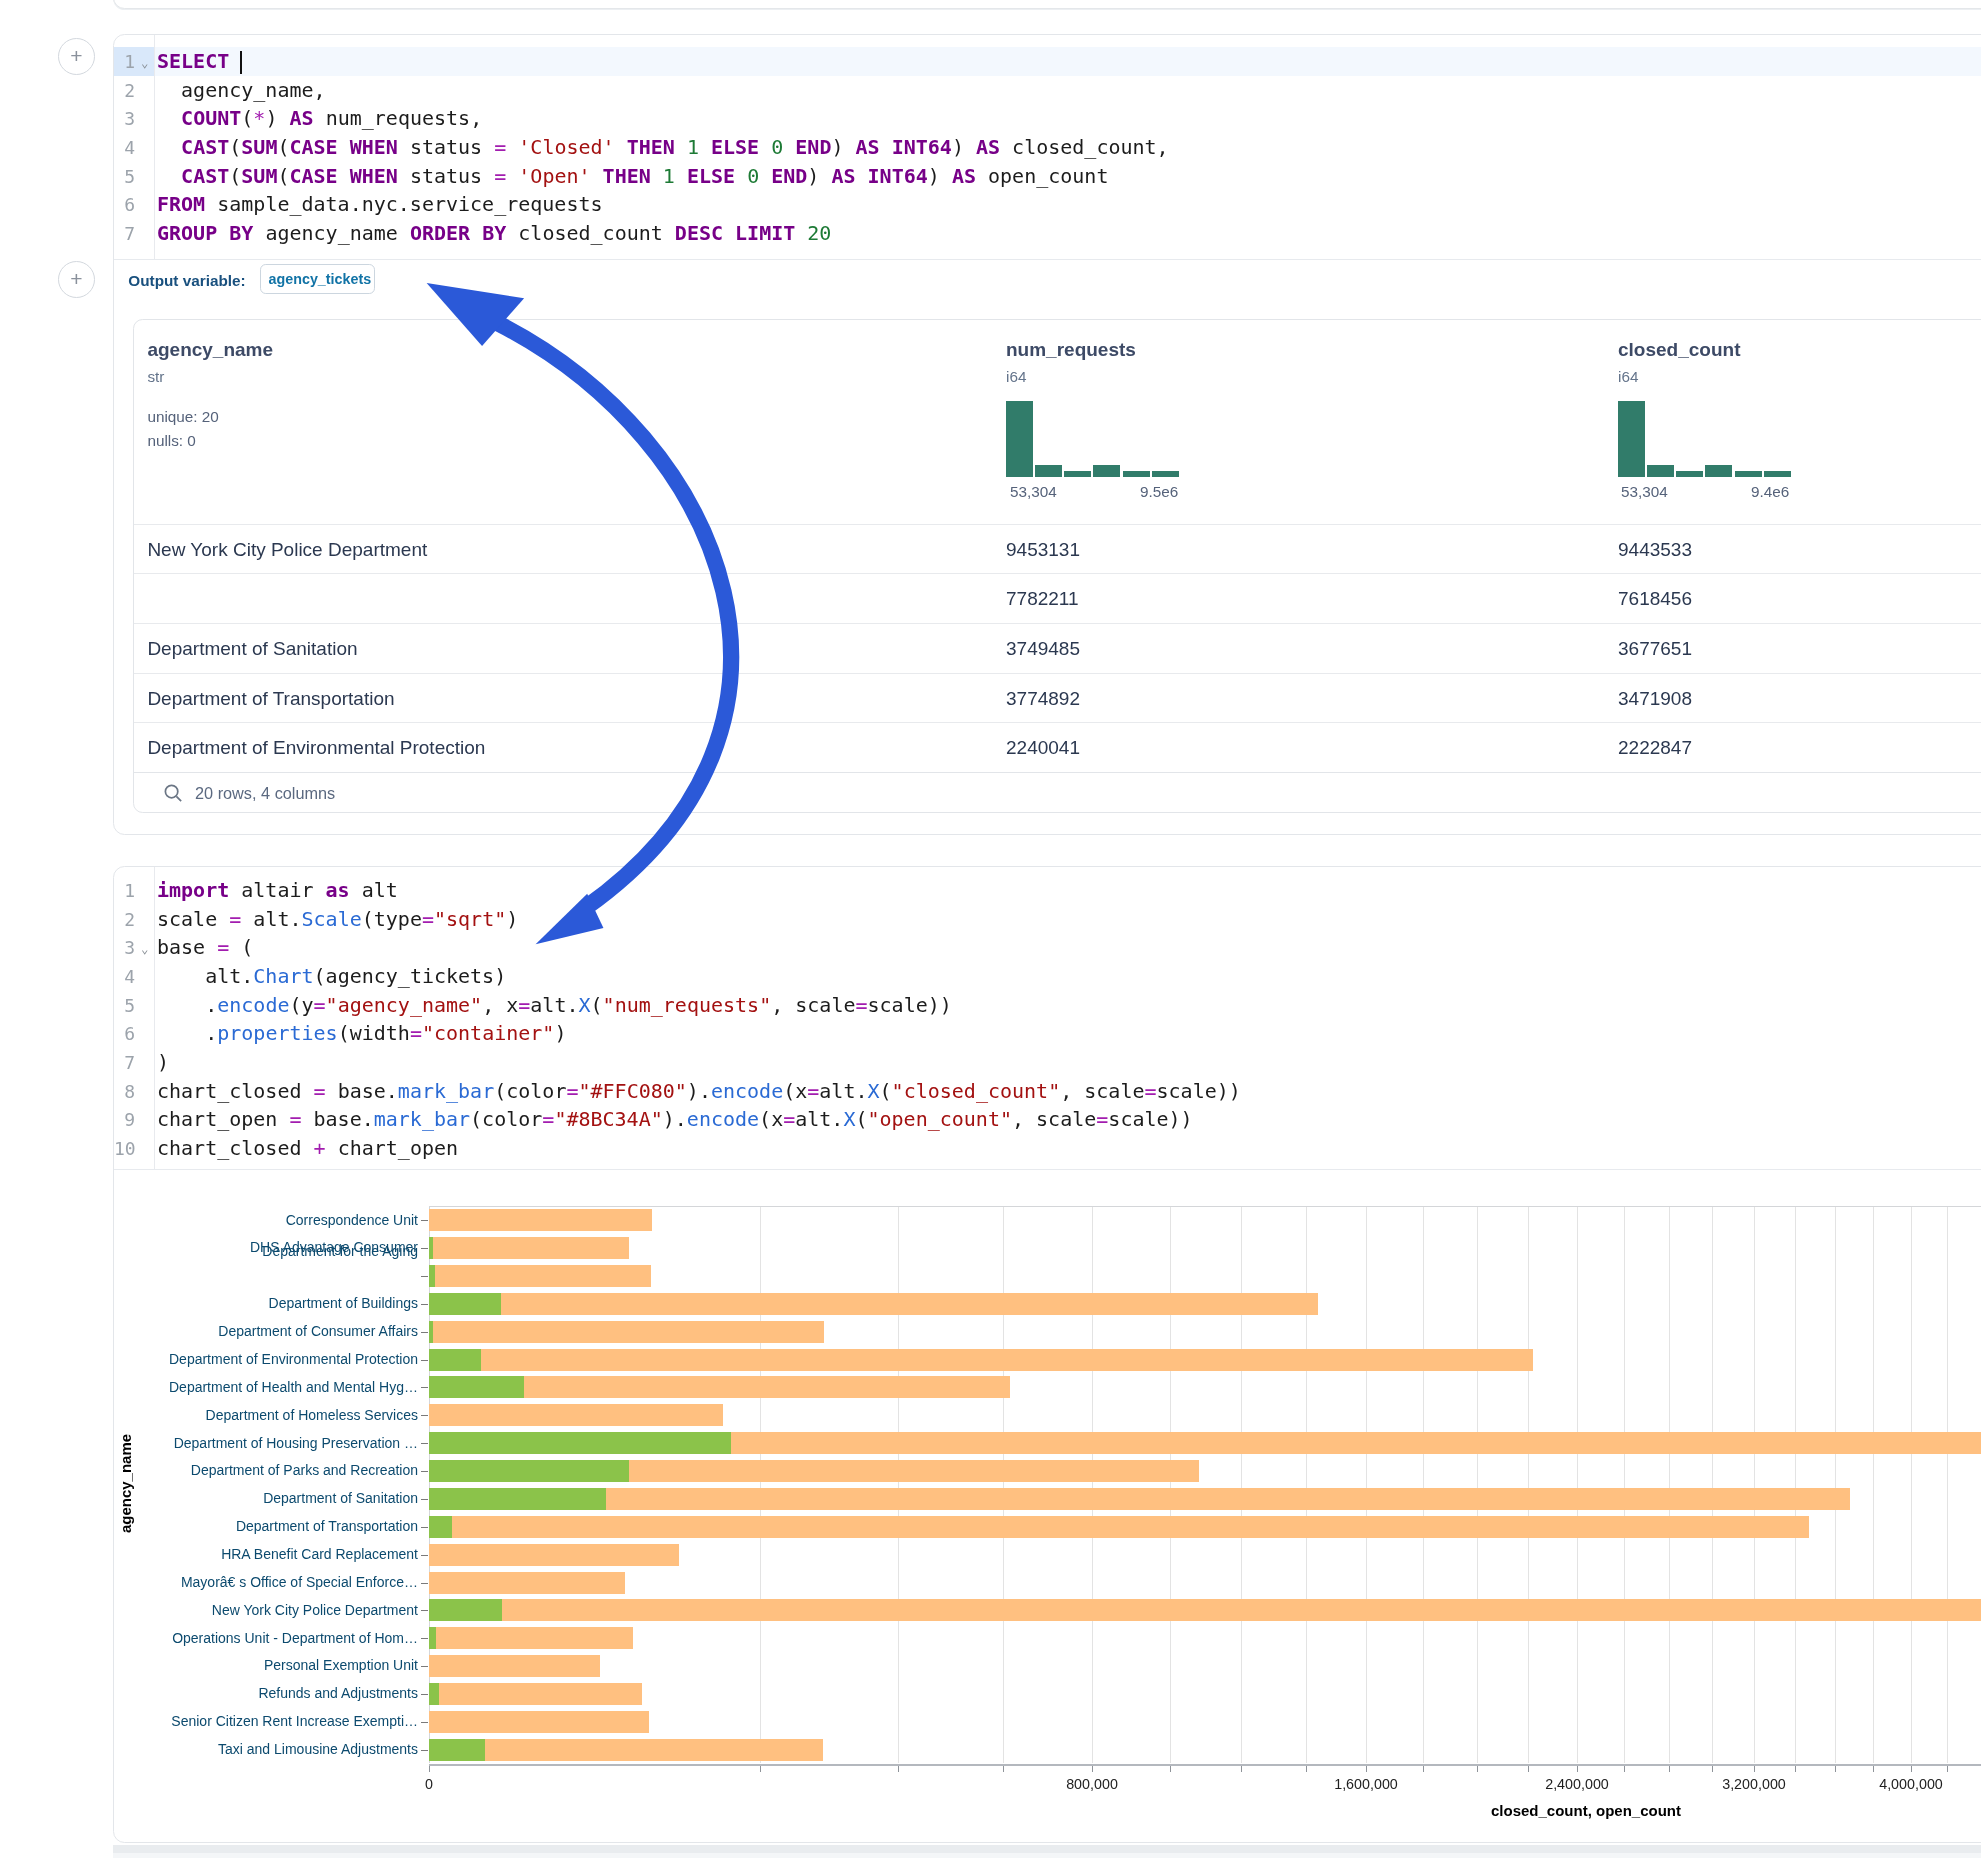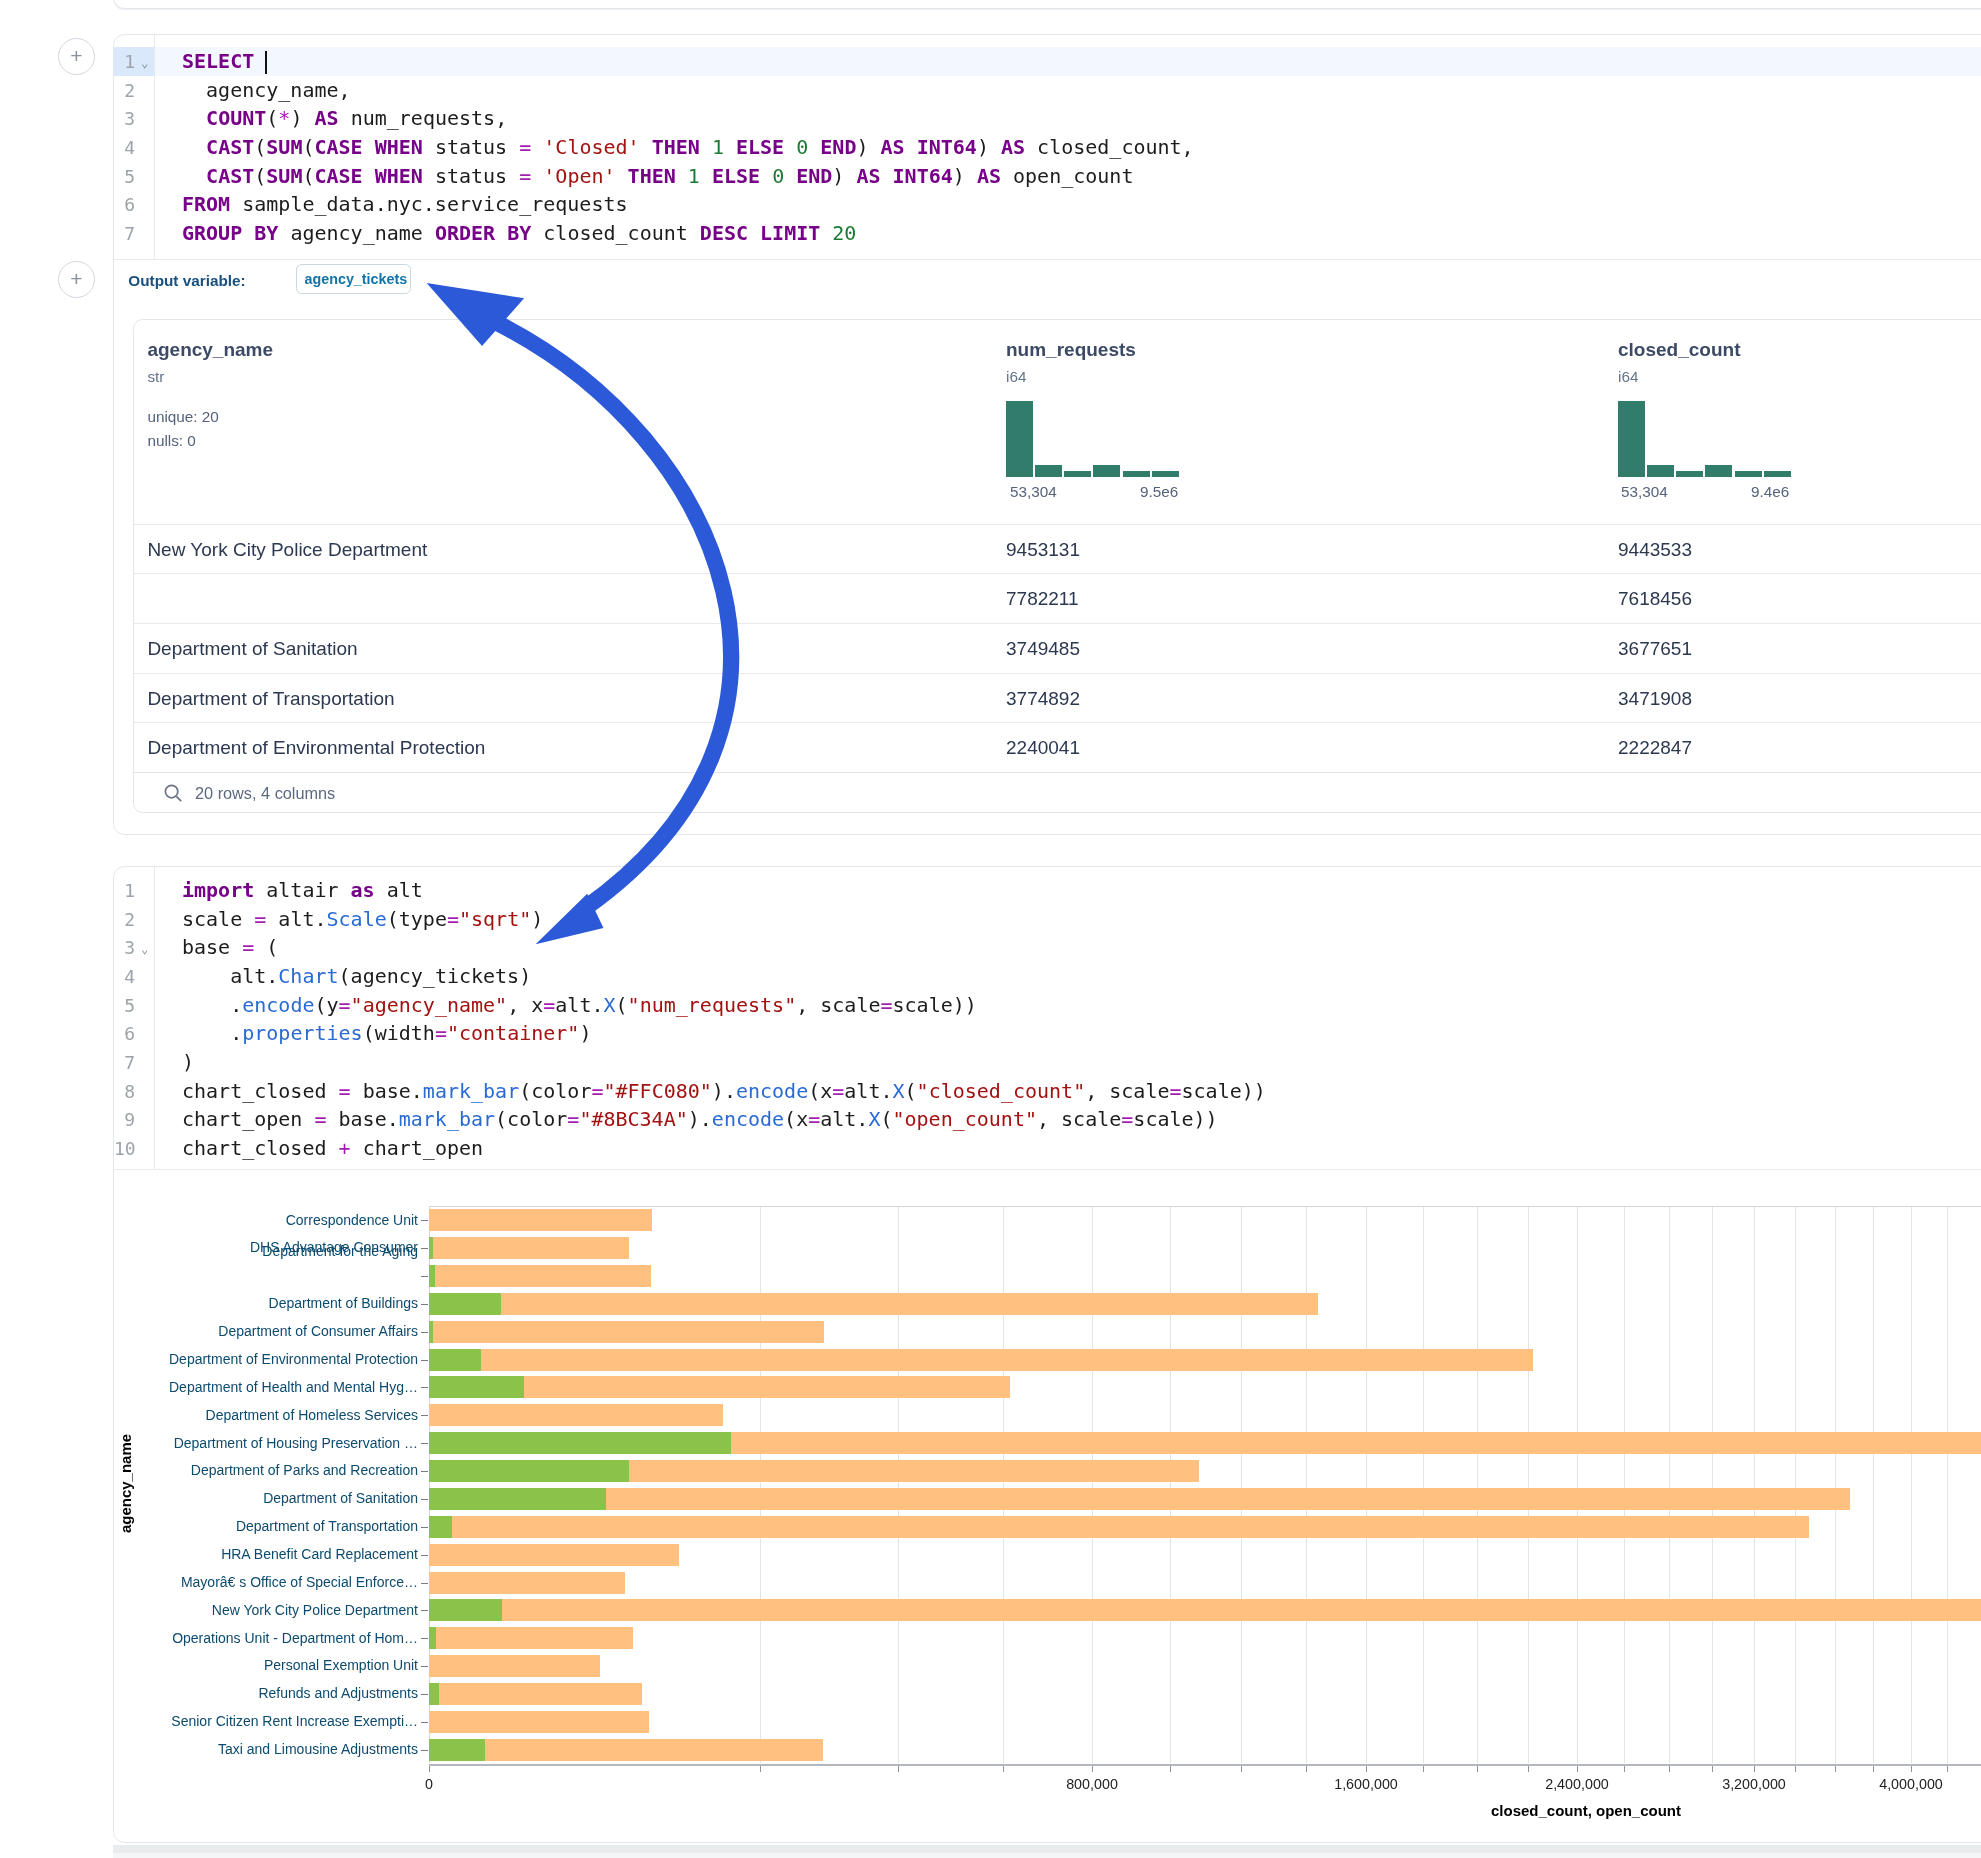--- a/index.html
+++ b/index.html
@@ -10,36 +10,36 @@
              border:1px solid #e4e7ea;border-radius:11.5px;box-shadow:0 1px 0 #eceff2;}
   .plus-btn{position:absolute;left:58px;width:35px;height:35px;border:1px solid #d3d8de;border-radius:50%;
             background:#fff;color:#8a919c;font-size:21px;line-height:33px;text-align:center;font-weight:400;}
   
   .code-area{position:absolute;left:0;width:100%;}
   .code-line{position:absolute;left:0;width:100%;height:29px;display:flex;align-items:center;
              font-family:"DejaVu Sans Mono",monospace;font-size:20px;color:#1c1c1c;white-space:pre;}
   .code-line .gut{flex:0 0 40px;width:40px;text-align:right;padding-right:19px;box-sizing:border-box;
                   font-size:18px;color:#9ca3ab;position:relative;height:29px;line-height:29px;}
   .code-line .gut .fold{position:absolute;left:27px;top:1px;font-size:12.4px;color:#8a9097;}
-  .code-line .src{margin-left:28px;line-height:29px;}
+  .code-line .src{margin-left:3px;line-height:29px;}
   .code-line.active{background:#f3f8fe;}
   .code-line.active .gut{background:#d9e8fa;color:#7d8archive9;}
   .gutter-divider{position:absolute;width:1px;background:#e8eaee;left:40px;}
   .tok-k{color:#770088;font-weight:600;}
   .tok-s{color:#a31111;}
   .tok-n{color:#1d7a35;}
   .tok-f{color:#2a6ad4;}
   .tok-o{color:#a21caf;}
   .cursor{display:inline-block;width:1.9px;height:23px;background:#111;vertical-align:middle;margin-left:10.5px;}
   .h-divider{position:absolute;left:0;width:100%;height:1px;background:#e7eaee;}
   
   .outvar-label{position:absolute;font-size:15.3px;font-weight:700;color:#19507e;}
   .outvar-chip{position:absolute;border:1px solid #ccd6df;border-radius:5.7px;background:#fff;
                font-size:14.3px;font-weight:700;color:#1173a6;line-height:28px;padding:0 7.6px;
-               width:98px;overflow:hidden;white-space:nowrap;box-sizing:content-box;margin-left:36px;}
+               width:98px;overflow:hidden;white-space:nowrap;box-sizing:content-box;}
   
   .tbl-card{position:absolute;left:19px;top:284px;width:1881px;height:492px;border:1px solid #e2e5e9;
             border-radius:9.6px;background:#fff;overflow:hidden;}
   .col-name{position:absolute;font-size:19px;font-weight:700;color:#3d4a66;}
   .col-type{position:absolute;font-size:15.3px;color:#64748b;}
   .col-stat{position:absolute;font-size:15.3px;color:#55627a;}
   .hist{position:absolute;width:174px;height:76px;}
   .hist .hb{position:absolute;bottom:0;background:#317c6a;}
   .hist-lab{position:absolute;font-size:15.3px;color:#55627a;}
   .t-row{position:absolute;left:0;width:100%;height:50px;border-top:1px solid #e8eaed;}

